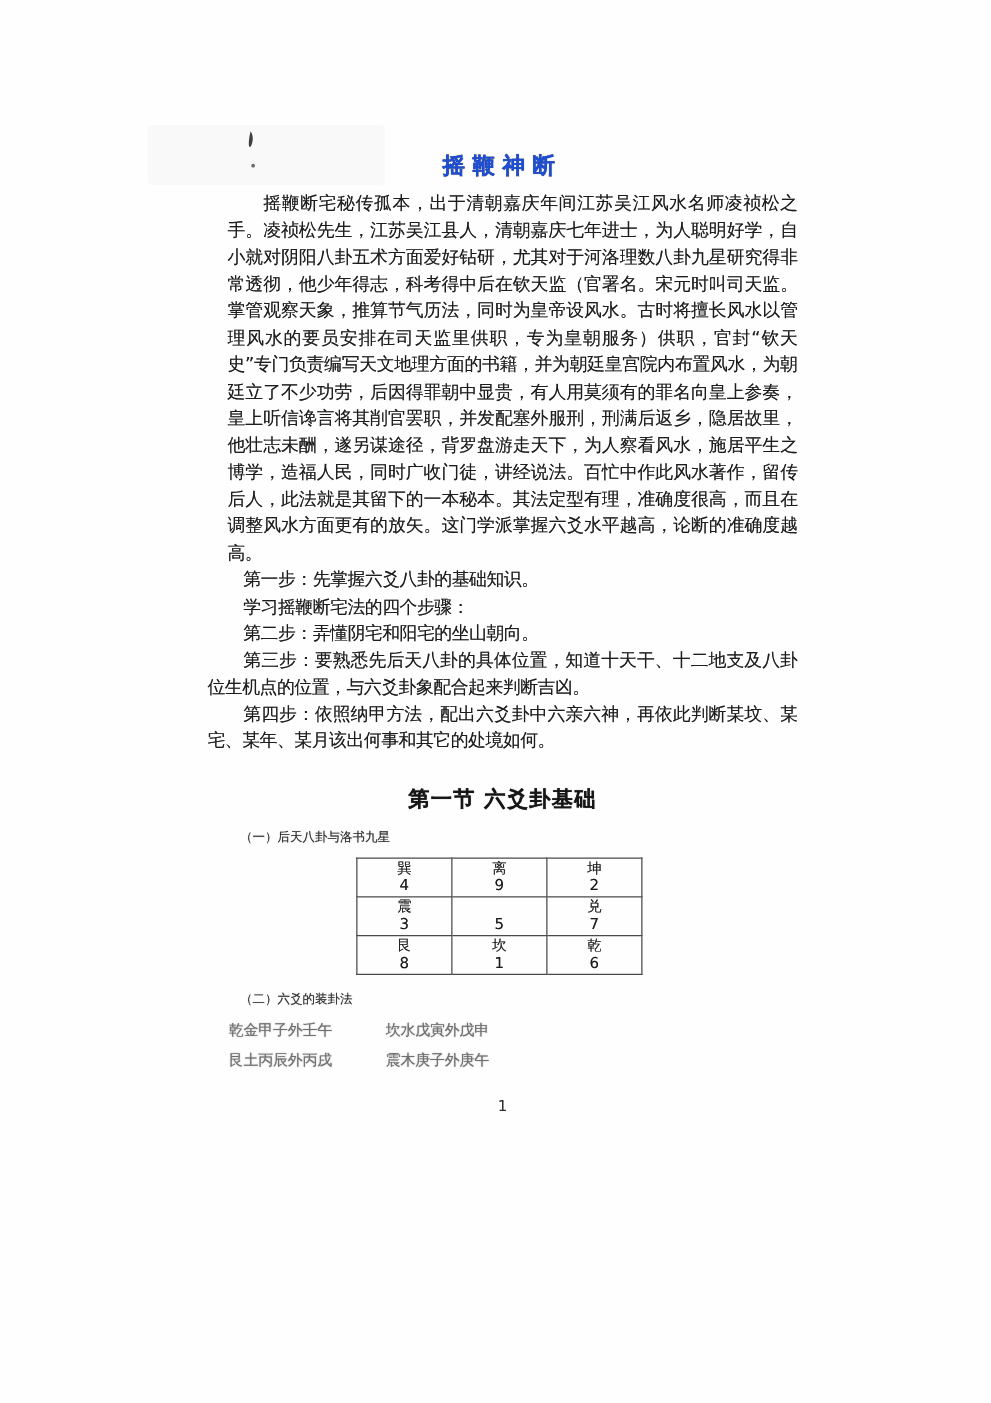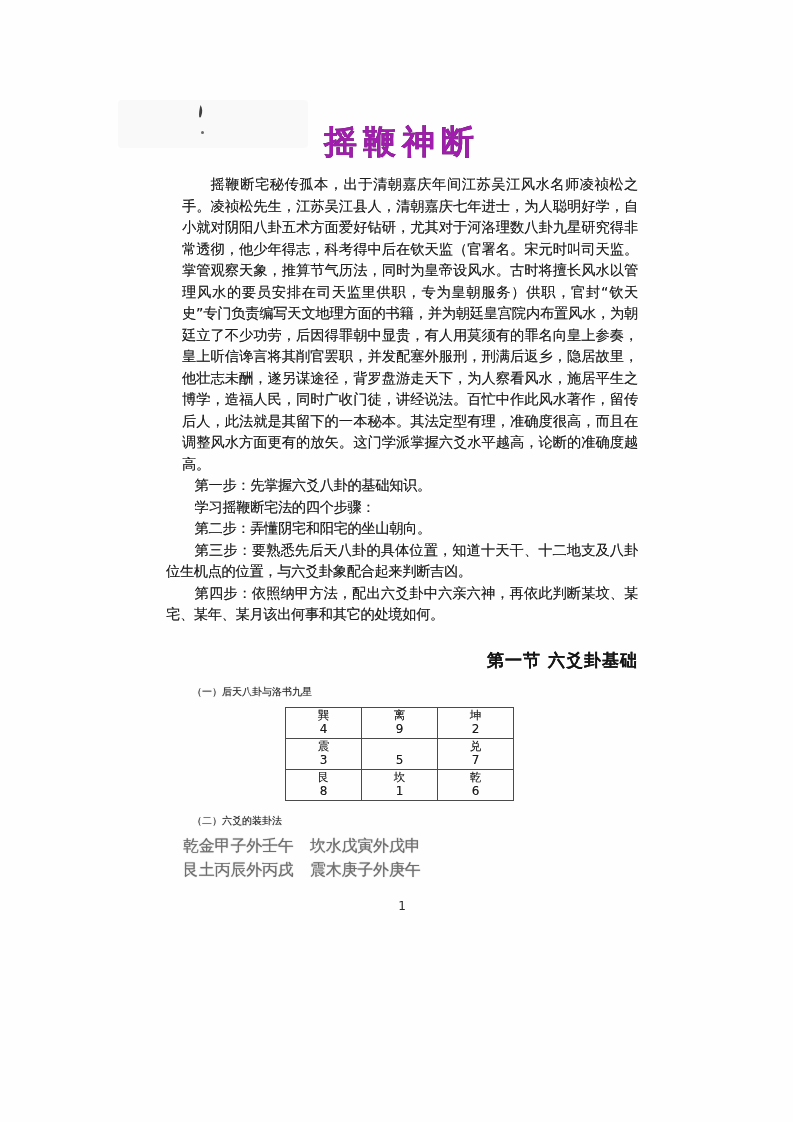--- a/index.html
+++ b/index.html
@@ -44,44 +44,44 @@
   }
   .content {
     position: absolute;
     left: 166px;
     top: 120px;
     width: 472px;
   }
   .doc-title {
     margin: 0;
     text-align: center;
-    font-size: 33px;
+    font-size: 18px;
     font-weight: bold;
     letter-spacing: 6px;
-    color: #a21caf;
+    color: #1d4ed8;
     text-shadow: 0 0 0.6px #222;
   }
   .body-text {
     font-size: 14.3px;
     line-height: 21.5px;
     letter-spacing: -0.4px;
     text-align: justify;
     text-shadow: 0 0 0.5px rgba(20,20,20,0.55);
   }
   .para {
     margin: 9px 0 0 16px;
     text-indent: 2em;
   }
   .step {
     margin: 0;
     text-indent: 2em;
   }
   .section-heading {
     margin: 23px 0 0 0;
-    text-align: right;
+    text-align: center;
     font-size: 17px;
     font-weight: bold;
     letter-spacing: 1px;
     color: #161616;
     text-shadow: 0 0 0.6px #222;
   }
   .sub-label {
     margin: 9px 0 0 26px;
     font-size: 10px;
     line-height: 21px;
@@ -112,21 +112,21 @@
     display: block;
     font-size: 12px;
     line-height: 14px;
     color: #1a1a1a;
   }
   .najia-block {
     margin: 7px 0 0 17px;
   }
   .najia-line {
     margin: 0 0 9px 0;
-    font-size: 16px;
+    font-size: 12px;
     line-height: 15px;
     color: #6f6f6f;
     text-shadow: 0 0 1px rgba(110,110,110,0.8);
     letter-spacing: -0.2px;
   }
   .najia-col1 {
     display: inline-block;
     width: 122px;
   }
   .najia-col2 {

